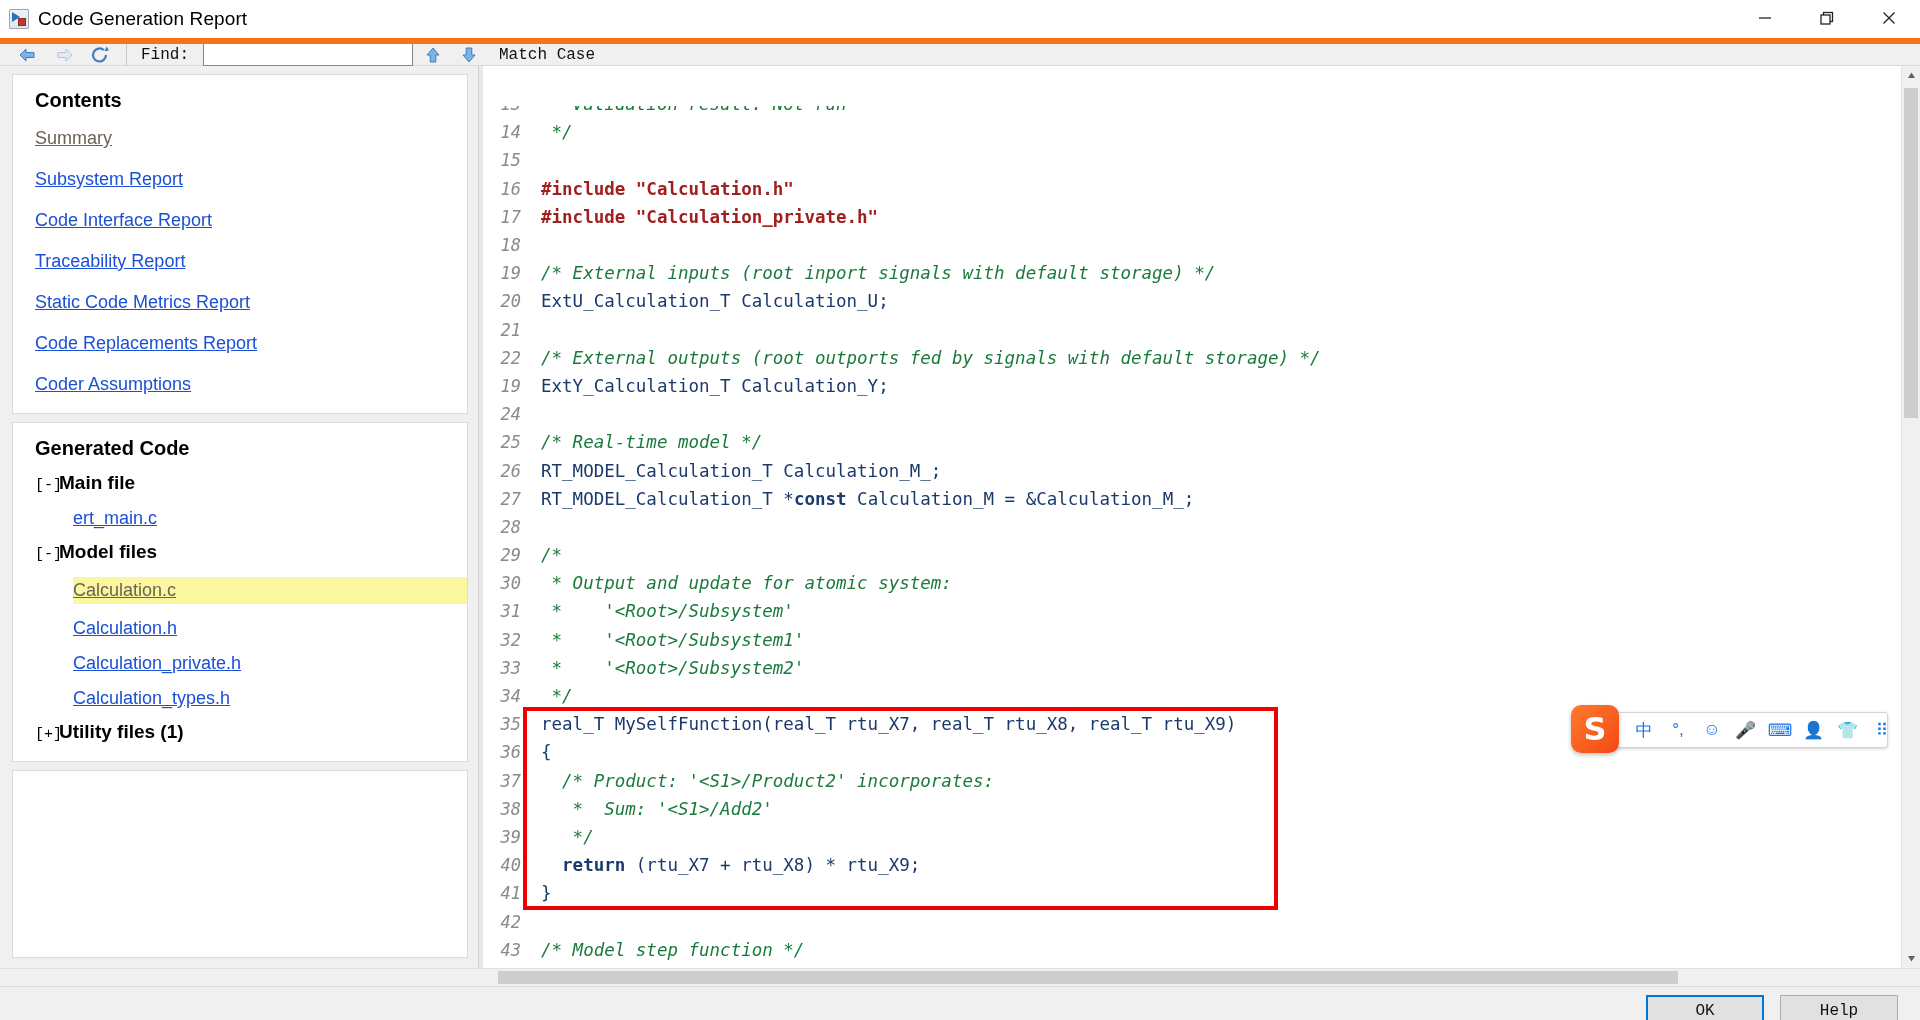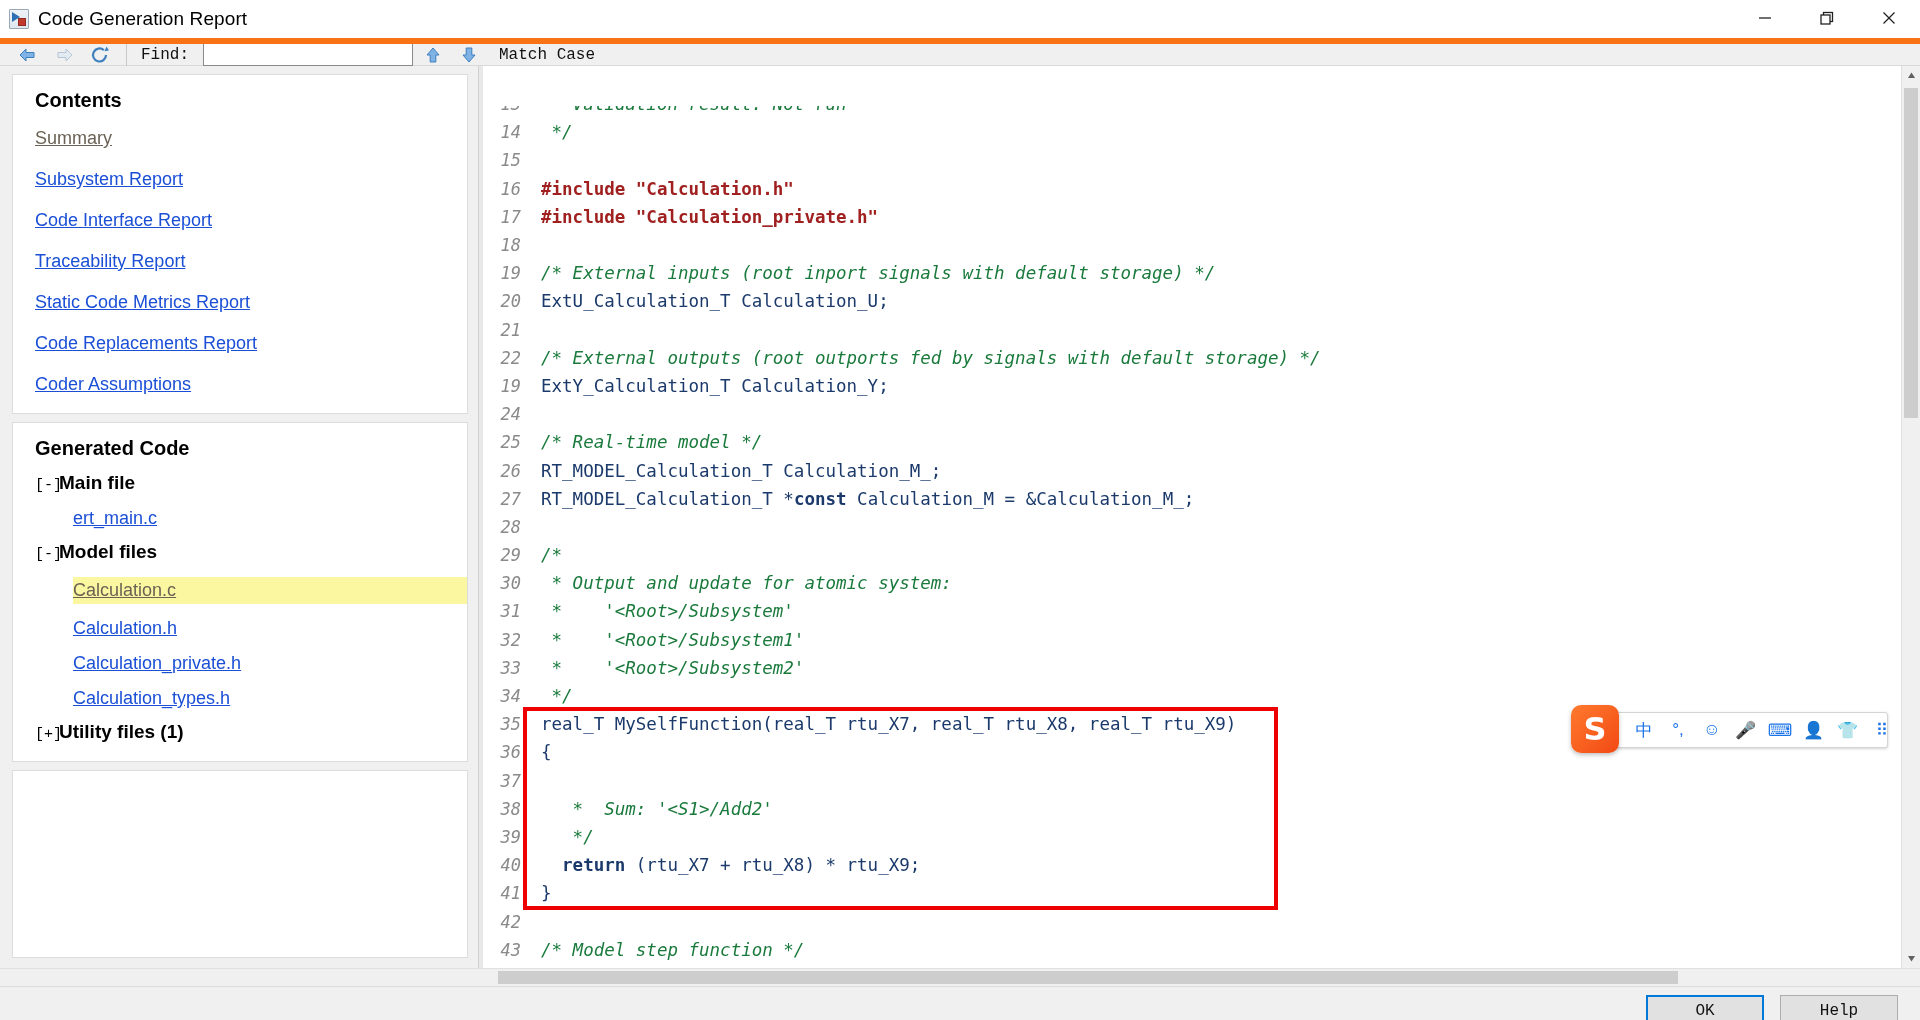--- a/index.html
+++ b/index.html
@@ -485,21 +485,21 @@
           <div class="code-line"><span class="ln">27</span><span class="ctext"><span class="">RT_MODEL_Calculation_T *</span><span class="c-kw">const</span><span class=""> Calculation_M = &amp;Calculation_M_;</span></span></div>
           <div class="code-line"><span class="ln">28</span><span class="ctext"><span class=""></span></span></div>
           <div class="code-line"><span class="ln">29</span><span class="ctext"><span class="c-comment">/*</span></span></div>
           <div class="code-line"><span class="ln">30</span><span class="ctext"><span class="c-comment"> * Output and update for atomic system:</span></span></div>
           <div class="code-line"><span class="ln">31</span><span class="ctext"><span class="c-comment"> *    '&lt;Root&gt;/Subsystem'</span></span></div>
           <div class="code-line"><span class="ln">32</span><span class="ctext"><span class="c-comment"> *    '&lt;Root&gt;/Subsystem1'</span></span></div>
           <div class="code-line"><span class="ln">33</span><span class="ctext"><span class="c-comment"> *    '&lt;Root&gt;/Subsystem2'</span></span></div>
           <div class="code-line"><span class="ln">34</span><span class="ctext"><span class="c-comment"> */</span></span></div>
           <div class="code-line"><span class="ln">35</span><span class="ctext"><span class="">real_T MySelfFunction(real_T rtu_X7, real_T rtu_X8, real_T rtu_X9)</span></span></div>
           <div class="code-line"><span class="ln">36</span><span class="ctext"><span class="">{</span></span></div>
-          <div class="code-line"><span class="ln">37</span></div>
+          <div class="code-line"><span class="ln">37</span><span class="ctext"><span class="c-comment">  /* Product: '&lt;S1&gt;/Product2' incorporates:</span></span></div>
           <div class="code-line"><span class="ln">38</span><span class="ctext"><span class="c-comment">   *  Sum: '&lt;S1&gt;/Add2'</span></span></div>
           <div class="code-line"><span class="ln">39</span><span class="ctext"><span class="c-comment">   */</span></span></div>
           <div class="code-line"><span class="ln">40</span><span class="ctext"><span class="">  </span><span class="c-kw">return</span><span class=""> (rtu_X7 + rtu_X8) * rtu_X9;</span></span></div>
           <div class="code-line"><span class="ln">41</span><span class="ctext"><span class="">}</span></span></div>
           <div class="code-line"><span class="ln">42</span><span class="ctext"><span class=""></span></span></div>
           <div class="code-line"><span class="ln">43</span><span class="ctext"><span class="c-comment">/* Model step function */</span></span></div>
           <div class="code-line"><span class="ln">44</span><span class="ctext"><span class="c-kw">void</span><span class=""> Calculation_step(</span><span class="c-kw">void</span><span class="">)</span></span></div>
           <div class="code-line"><span class="ln">45</span><span class="ctext"><span class="">{</span></span></div>
           <div class="redbox" style="border-color: rgb(238, 0, 0); top: 617px; left: 44px; width: 755px; height: 203px;"></div>
         </div>

